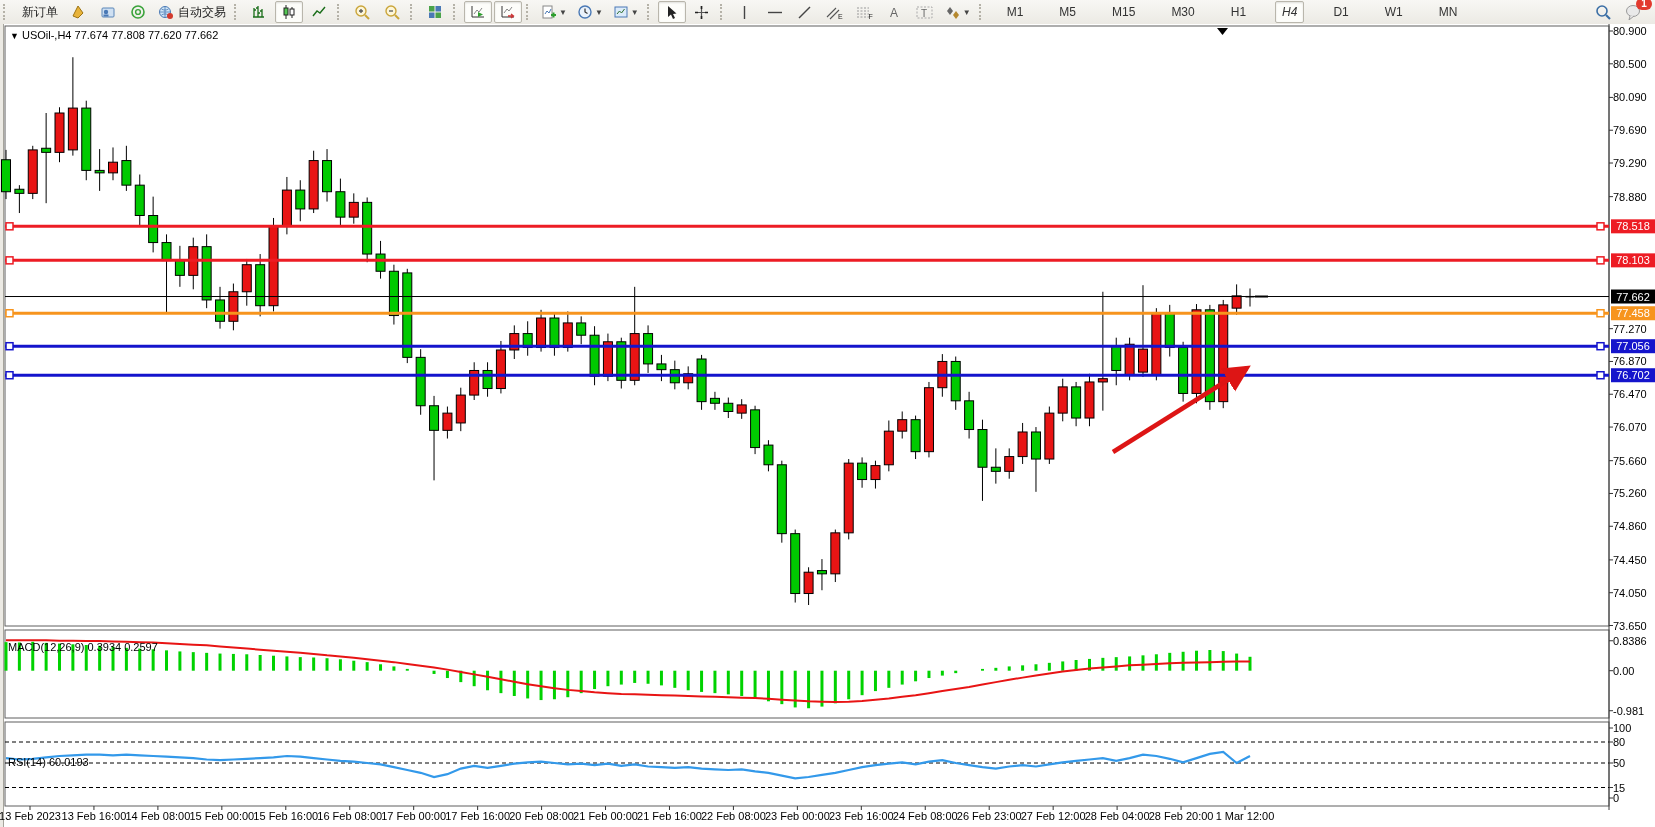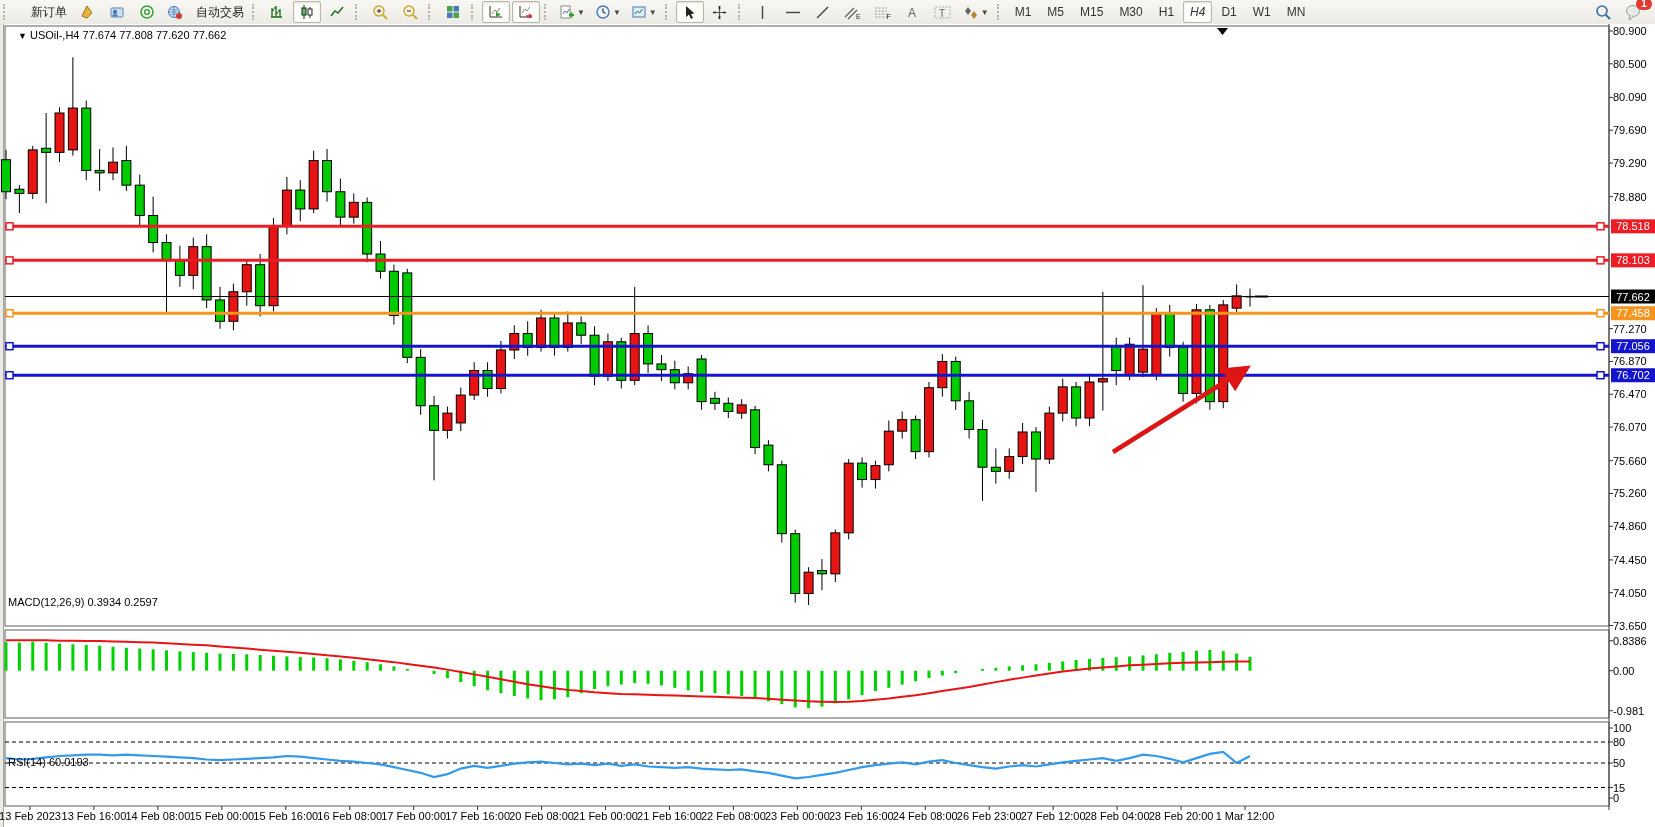--- a/index.html
+++ b/index.html
@@ -7,22 +7,22 @@
           font-family:"Liberation Sans",sans-serif;-webkit-font-smoothing:antialiased;}
   
   .toolbar{position:absolute;left:0;top:0;width:1655px;height:24px;
            background:linear-gradient(#f8f7f4,#eceae4);border-bottom:1px solid #c9c6bd;
            display:flex;align-items:center;font-size:12px;color:#222;}
   .tb-group{display:flex;align-items:center;height:24px;}
   .grip{width:5px;height:16px;margin:0 3px;border-left:2px dotted #b5b2a8;}
   .tb-btn{height:20px;min-width:20px;display:flex;align-items:center;justify-content:center;
           padding:0 3px;margin:0 1px;border:1px solid transparent;border-radius:2px;cursor:default;}
   .tb-btn.pressed{background:#fdfdfa;border-color:#b9b6ac;box-shadow:inset 0 1px 2px rgba(0,0,0,.12);}
-  .tb-label{margin-left:13px;white-space:nowrap;text-align:right;}
-  .tf-btn{height:20px;padding:0 6px;margin:0 1px;border:1px solid transparent;border-radius:2px;
+  .tb-label{margin-left:4px;white-space:nowrap;text-align:right;}
+  .tf-btn{height:20px;padding:0 6px;margin:0 11px;border:1px solid transparent;border-radius:2px;
           font-size:12px;color:#333;display:flex;align-items:center;}
   .tf-btn.active{background:#fdfdfa;border-color:#b9b6ac;box-shadow:inset 0 1px 2px rgba(0,0,0,.12);font-style:italic;}
   .dd{font-size:8px;color:#444;margin-left:2px;}
   .spacer{flex:1;}
   .ticon{display:inline-block;}
   .badge{position:absolute;top:-4px;right:-6px;background:#e23a2e;color:#fff;border-radius:8px;
          font-size:10px;line-height:12px;min-width:12px;text-align:center;padding:0 2px;font-weight:bold;}
   
   .chart-area{position:absolute;left:0;top:24px;width:1655px;height:803px;background:#fff;}
   .left-edge{position:absolute;left:0;top:0;width:3px;height:803px;background:#eceae4;border-right:1px solid #a6a49c;}
@@ -662,20 +662,20 @@
         <text x="989.2105263157895" y="796" font-size="11" fill="#000" text-anchor="middle" font-family="Liberation Sans, sans-serif">26 Feb 23:00</text>
         <line x1="1053.157894736842" y1="782" x2="1053.157894736842" y2="786" stroke="#333"></line>
         <text x="1053.157894736842" y="796" font-size="11" fill="#000" text-anchor="middle" font-family="Liberation Sans, sans-serif">27 Feb 12:00</text>
         <line x1="1117.1052631578948" y1="782" x2="1117.1052631578948" y2="786" stroke="#333"></line>
         <text x="1117.1052631578948" y="796" font-size="11" fill="#000" text-anchor="middle" font-family="Liberation Sans, sans-serif">28 Feb 04:00</text>
         <line x1="1181.0526315789473" y1="782" x2="1181.0526315789473" y2="786" stroke="#333"></line>
         <text x="1181.0526315789473" y="796" font-size="11" fill="#000" text-anchor="middle" font-family="Liberation Sans, sans-serif">28 Feb 20:00</text>
         <line x1="1245" y1="782" x2="1245" y2="786" stroke="#333"></line>
         <text x="1245" y="796" font-size="11" fill="#000" text-anchor="middle" font-family="Liberation Sans, sans-serif">1 Mar 12:00</text>
       </svg>
-    <div class="overlay-label" style="left:18px;top:5px;">
+    <div class="overlay-label" style="left:10px;top:5px;">
       <span style="font-size:9px;">▼</span>
       <span>USOil-,H4  77.674 77.808 77.620 77.662</span>
     </div>
-    <div class="overlay-label" style="left:8px;top:572px;">MACD(12,26,9) 0.3934 0.2597</div>
+    <div class="overlay-label" style="left:8px;top:617px;">MACD(12,26,9) 0.3934 0.2597</div>
     <div class="overlay-label" style="left:8px;top:732px;">RSI(14) 60.0193</div>
   </div>
 </div>
 
 </body></html>

